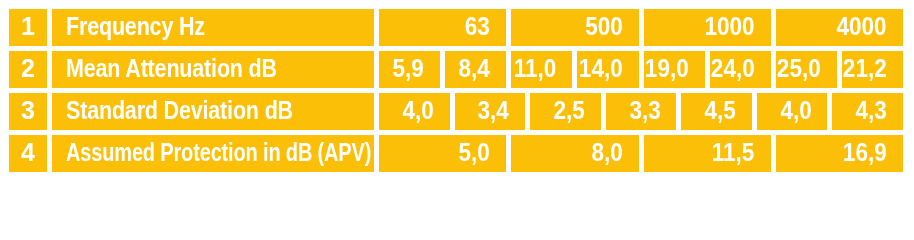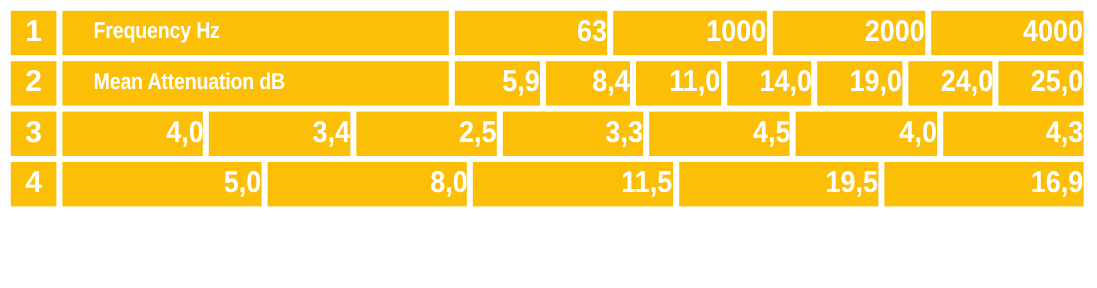--- a/index.html
+++ b/index.html
@@ -49,43 +49,43 @@
     min-width: 38px;
     justify-content: center;
     font-size: 25px;
     padding-bottom: 2px;
   }
 
   .cell-label {
     flex: 0 0 322px;
     width: 322px;
     justify-content: flex-start;
-    padding-left: 26px;
+    padding-left: 14px;
     padding-right: 6px;
-    font-size: 19px;
+    font-size: 25px;
     padding-bottom: 2px;
     letter-spacing: -0.2px;
   }
 
   .cell-label .label-text {
     display: block;
     transform-origin: left center;
     transform: scaleX(0.86);
     width: 116%;
   }
 
   .row-4 .cell-label .label-text {
     transform: scaleX(0.80);
     width: 125%;
   }
 
   .cell-value {
     flex: 1 1 0;
     justify-content: flex-end;
-    padding-right: 0;
+    padding-right: 16px;
     padding-bottom: 2px;
     font-size: 25px;
   }
 
   .cell-value .value-text {
     display: block;
     transform-origin: right center;
     transform: scaleX(0.90);
   }
 </style>
@@ -96,24 +96,24 @@
 
   <div class="table-row row-1">
     <div class="cell cell-index">1</div>
     <div class="cell cell-label">
         <span class="label-text">Frequency Hz</span>
       </div>
     <div class="cell cell-value">
         <span class="value-text">63</span>
       </div>
     <div class="cell cell-value">
-        <span class="value-text">1000</span>
+        <span class="value-text">500</span>
       </div>
     <div class="cell cell-value">
-        <span class="value-text">2000</span>
+        <span class="value-text">1000</span>
       </div>
     <div class="cell cell-value">
         <span class="value-text">4000</span>
       </div>
   </div>
 
   <div class="table-row row-2">
     <div class="cell cell-index">2</div>
     <div class="cell cell-label">
         <span class="label-text">Mean Attenuation dB</span>
@@ -132,24 +132,30 @@
       </div>
     <div class="cell cell-value">
         <span class="value-text">19,0</span>
       </div>
     <div class="cell cell-value">
         <span class="value-text">24,0</span>
       </div>
     <div class="cell cell-value">
         <span class="value-text">25,0</span>
       </div>
+    <div class="cell cell-value">
+        <span class="value-text">21,2</span>
+      </div>
   </div>
 
   <div class="table-row row-3">
     <div class="cell cell-index">3</div>
+    <div class="cell cell-label">
+        <span class="label-text">Standard Deviation dB</span>
+      </div>
     <div class="cell cell-value">
         <span class="value-text">4,0</span>
       </div>
     <div class="cell cell-value">
         <span class="value-text">3,4</span>
       </div>
     <div class="cell cell-value">
         <span class="value-text">2,5</span>
       </div>
     <div class="cell cell-value">
@@ -161,30 +167,30 @@
     <div class="cell cell-value">
         <span class="value-text">4,0</span>
       </div>
     <div class="cell cell-value">
         <span class="value-text">4,3</span>
       </div>
   </div>
 
   <div class="table-row row-4">
     <div class="cell cell-index">4</div>
+    <div class="cell cell-label">
+        <span class="label-text">Assumed Protection in dB (APV)</span>
+      </div>
     <div class="cell cell-value">
         <span class="value-text">5,0</span>
       </div>
     <div class="cell cell-value">
         <span class="value-text">8,0</span>
       </div>
     <div class="cell cell-value">
         <span class="value-text">11,5</span>
       </div>
     <div class="cell cell-value">
-        <span class="value-text">19,5</span>
-      </div>
-    <div class="cell cell-value">
         <span class="value-text">16,9</span>
       </div>
   </div>
 
 </div>
 
 </body></html>

